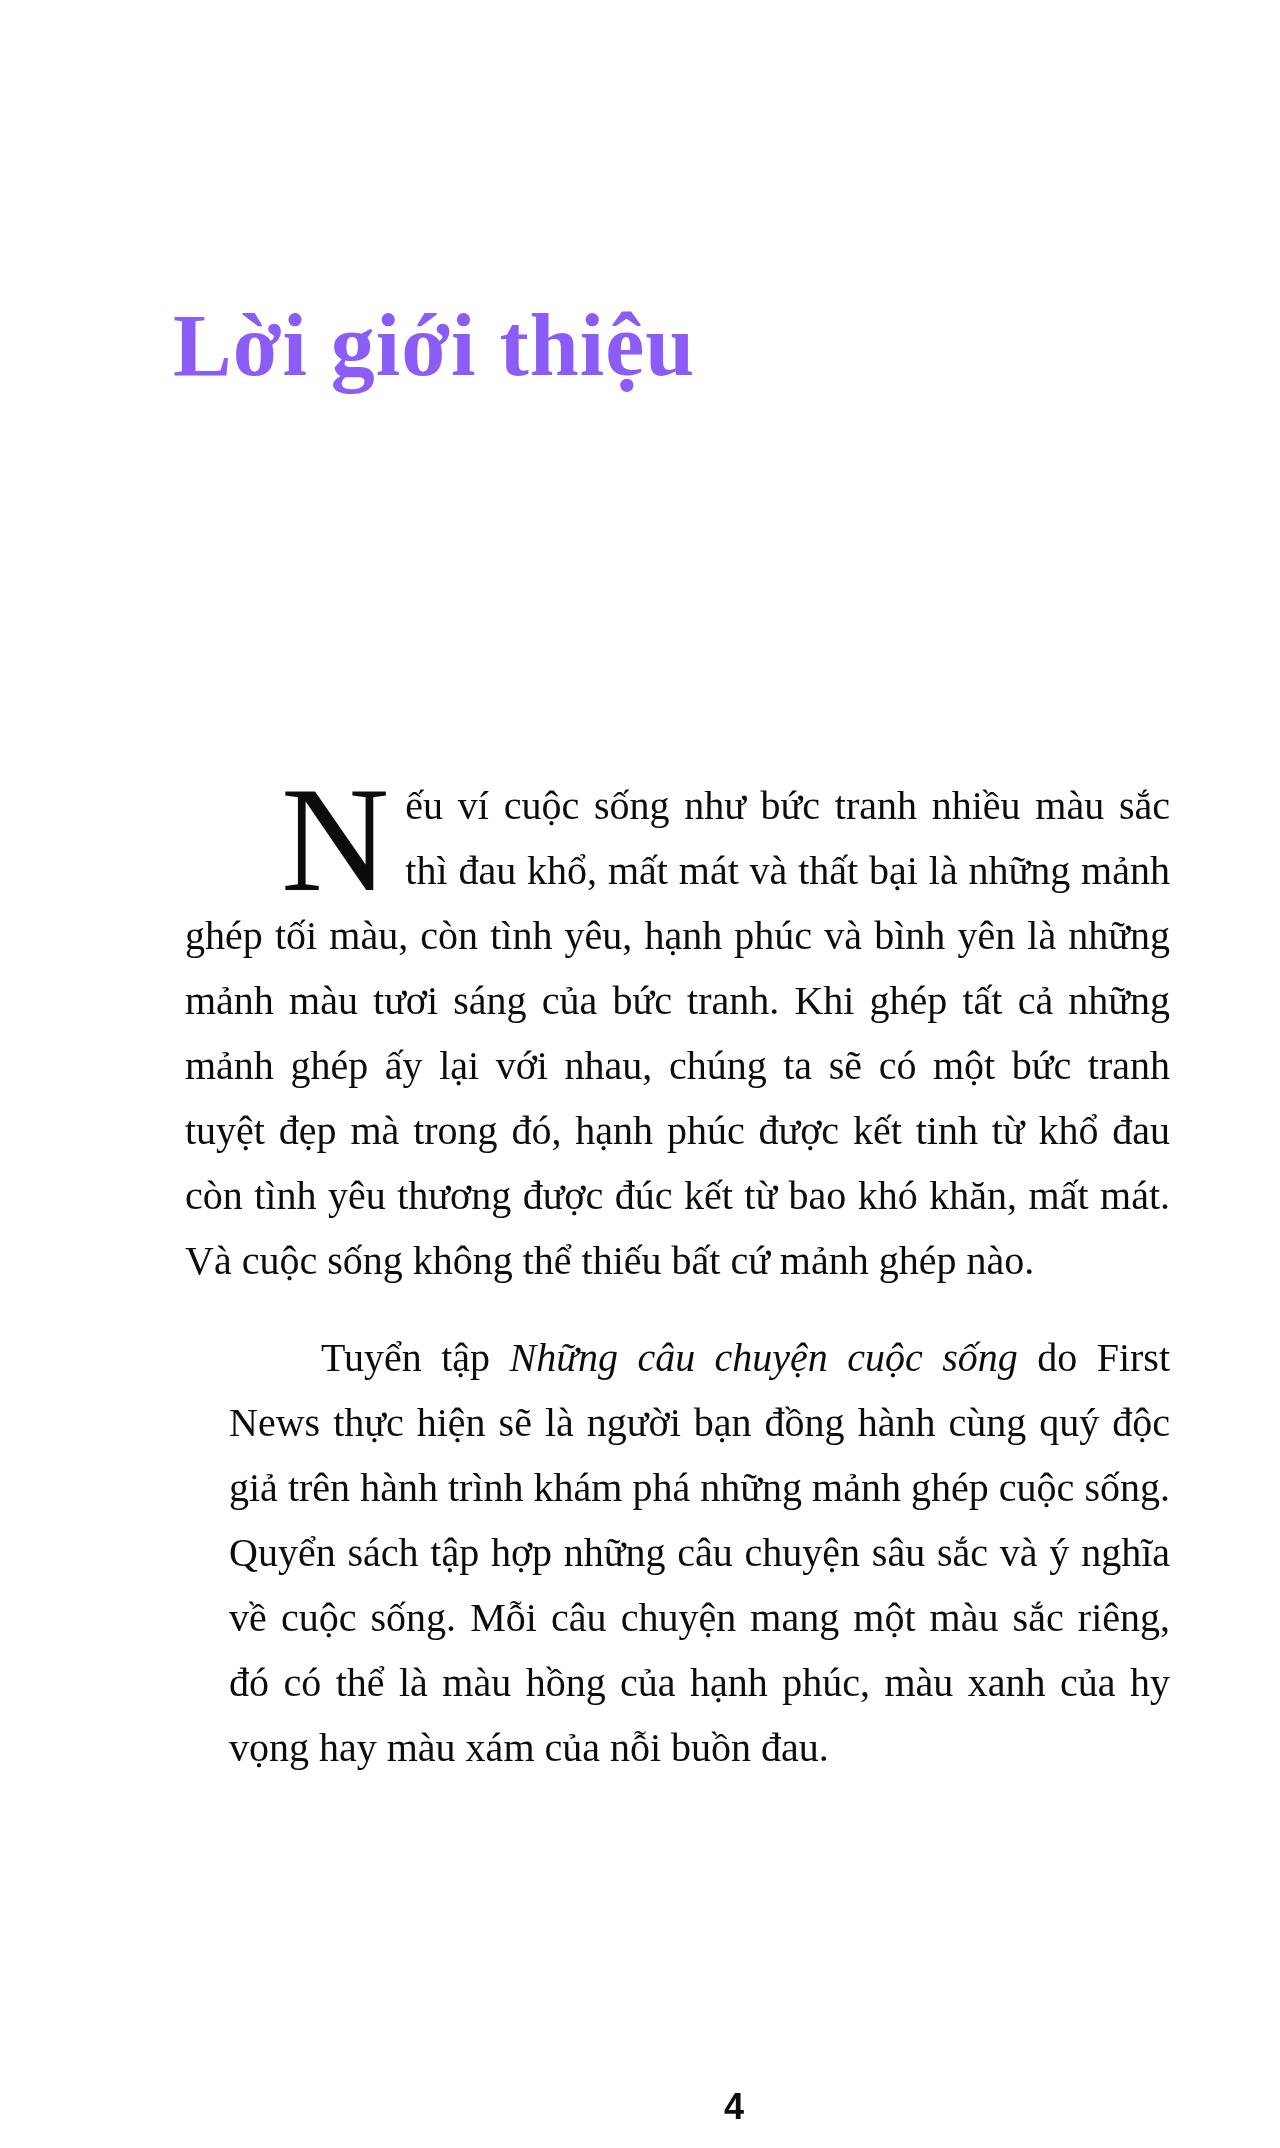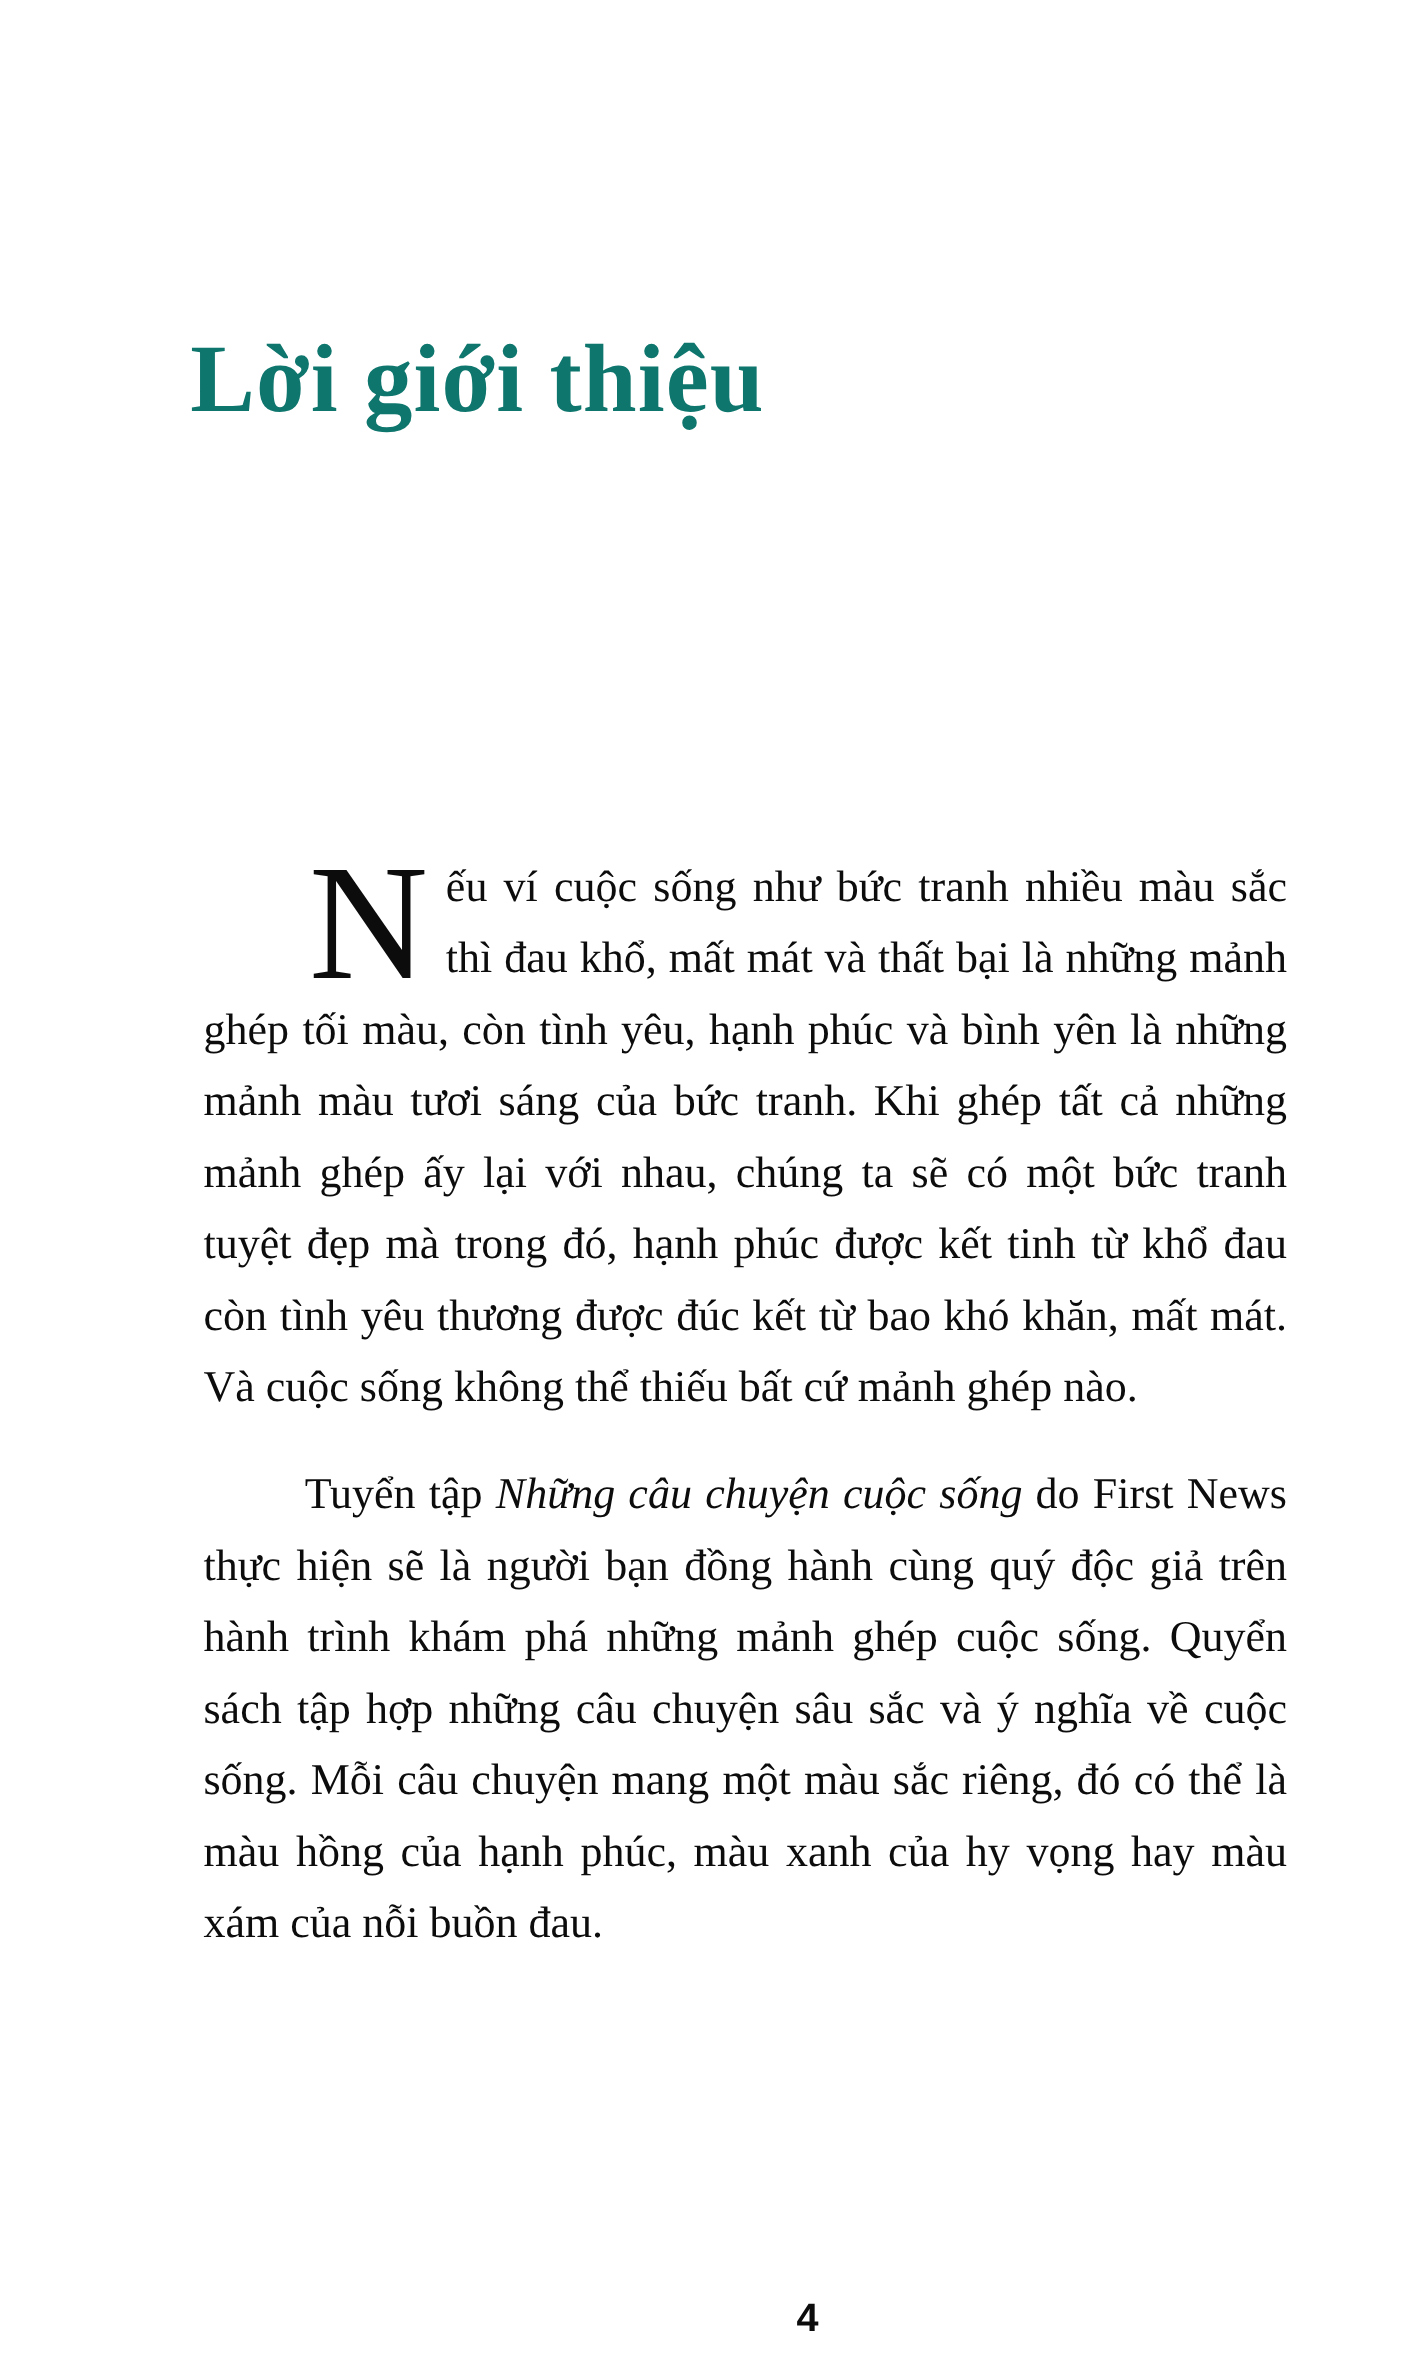--- a/index.html
+++ b/index.html
@@ -21,21 +21,21 @@
     left: 185px;
     top: 0;
     width: 985px;
   }
   .title {
     margin: 298px 0 0 -12px;
     font-size: 88px;
     line-height: 1.1;
     font-weight: bold;
     letter-spacing: 1px;
-    color: #0f766e;
+    color: #8b5cf6;
   }
   .body-text {
     font-size: 40px;
     line-height: 65px;
     text-align: justify;
     text-justify: inter-word;
     margin: 0;
     color: #0c0c0c;
   }
   .p1 {
@@ -45,20 +45,21 @@
     float: left;
     height: 128px;
     line-height: 128px;
     font-size: 150px;
     margin: 2px 16px 0 96px;
     overflow: visible;
   }
   .p2 {
     margin-top: 32px;
     text-indent: 92px;
+    margin-left: 44px;
   }
   .book-title-em {
     font-style: italic;
   }
   .folio {
     position: absolute;
     top: 2086px;
     left: 94px;
     width: 1280px;
     text-align: center;

